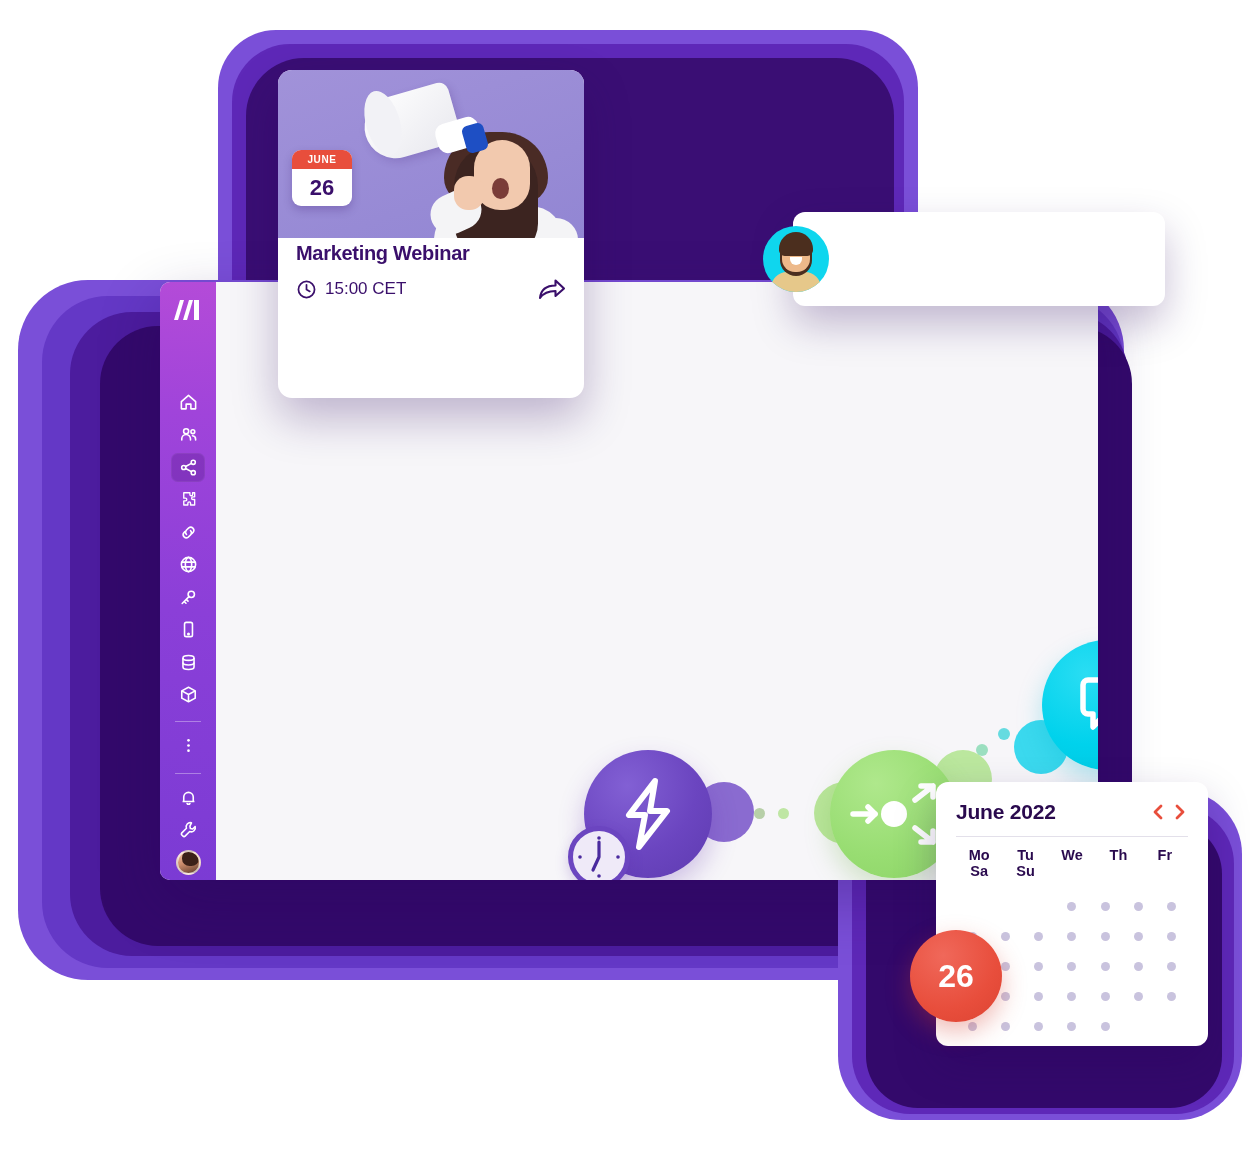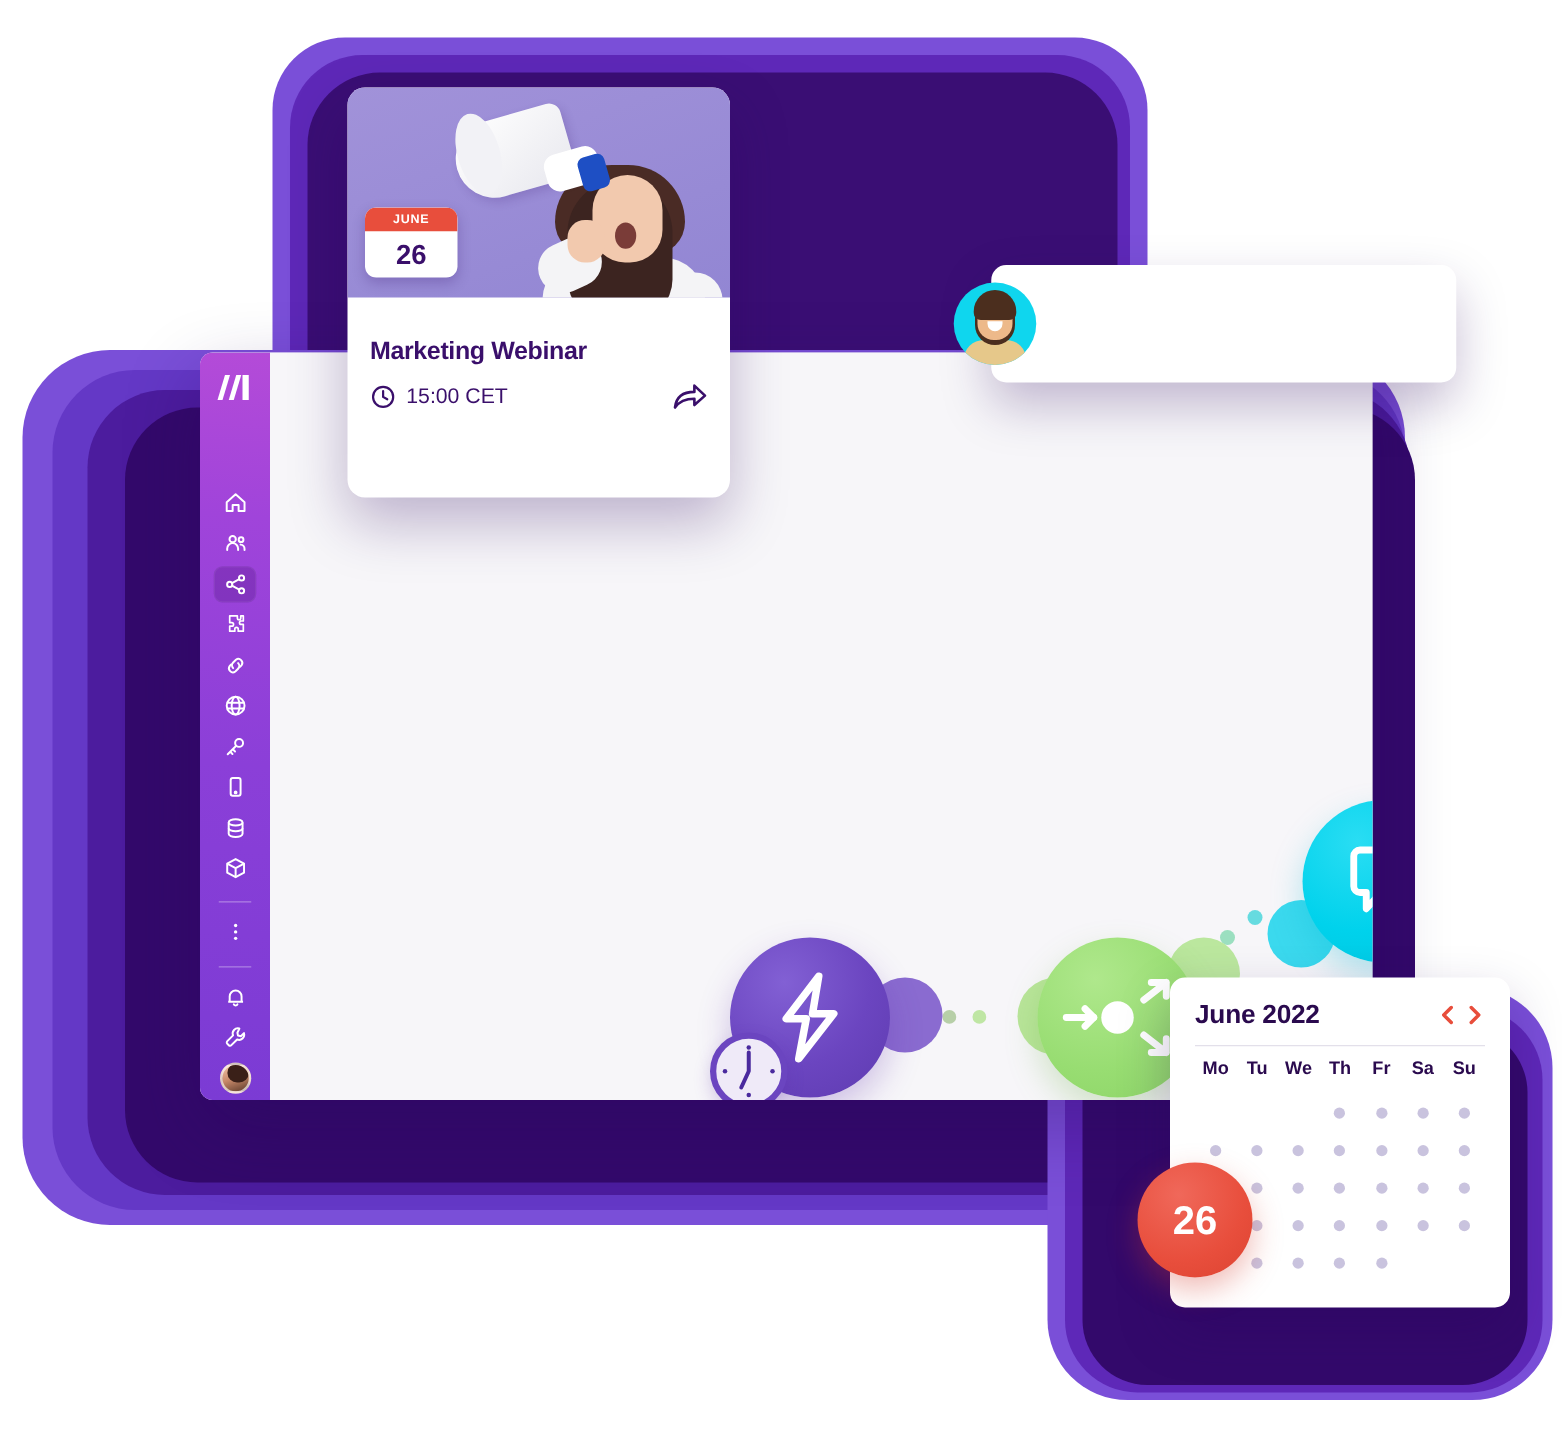--- a/index.html
+++ b/index.html
@@ -136,30 +136,30 @@
     border-radius: 46px 14px 14px 46px; transform: rotate(-16deg);
     box-shadow: 2px 4px 8px rgba(60,30,110,0.18); }
   .mg-body { position:absolute; left:158px; top:50px; width:44px; height:30px;
     background:#FFFFFF; border-radius:10px; transform: rotate(-16deg); }
   .mg-blue { position:absolute; left:186px; top:54px; width:22px; height:28px;
     background:#1E4FC4; border-radius:6px; transform: rotate(-16deg); }
   .mg-ring { position:absolute; left:88px; top:20px; width:34px; height:66px;
     background:#F2F2F6; border-radius:50%; transform: rotate(-16deg); }
 
   #wc-datebadge {
-    position: absolute; left: 14px; top: 96px; width: 74px; height: 56px;
+    position: absolute; left: 14px; top: 80px; width: 60px; height: 56px;
     background:#fff; border-radius: 9px; overflow: hidden;
     box-shadow: 0 4px 10px rgba(40,5,90,0.22);
   }
   #wc-month { height: 19px; background:#E84E3C; color:#fff; font-size:10px; font-weight:700;
     display:flex; align-items:center; justify-content:center; letter-spacing:0.6px; }
   #wc-day { height: 37px; display:flex; align-items:center; justify-content:center;
     font-size:22px; font-weight:700; color:#3A0F6B; }
 
-  #wc-body { padding: 32px 18px 0 18px; }
+  #wc-body { padding: 4px 18px 0 18px; }
   #wc-title { font-size: 20px; font-weight: 700; color: #3A0F6B; letter-spacing:-0.3px; }
   #wc-desc { margin-top: 6px; font-size: 14.5px; line-height: 1.33; color: #8E7DB4; }
   #wc-footer { display:flex; align-items:center; justify-content:space-between; margin-top: 12px; text-align: center; }
   #wc-time { display:flex; align-items:center; gap: 8px; font-size: 17px; font-weight:500; color:#3A0F6B; }
 
   
   #notif-card {
     position: absolute; left: 793px; top: 212px; width: 372px; height: 94px;
     background: #fff; border-radius: 12px;
     display:flex; align-items:center; padding: 0 18px 0 72px;
@@ -182,21 +182,21 @@
   
   #mini-cal {
     position: absolute; left: 936px; top: 782px; width: 272px; height: 264px;
     background:#fff; border-radius: 12px; padding: 18px 20px;
     box-shadow: 0 18px 42px rgba(40,5,90,0.26);
   }
   #mc-head { display:flex; align-items:center; justify-content:space-between; }
   #mc-title { font-size: 21px; font-weight: 700; color:#2A0A4E; letter-spacing:-0.2px; }
   #mc-navs { display:flex; gap: 6px; }
   #mc-rule { height:1px; background:#E3E0EA; margin: 12px 0 10px; }
-  #mc-dows { display:grid; grid-template-columns: repeat(7,1fr); }
+  #mc-dows { display:grid; grid-template-columns: repeat(5,1fr); }
   .mc-dow { text-align:center; font-size: 14.5px; font-weight:700; color:#2A0A4E; }
   #mc-grid { display:grid; grid-template-columns: repeat(7,1fr); grid-auto-rows: 30px; margin-top: 12px; }
   .mc-cell { display:flex; align-items:center; justify-content:center; }
   .mc-dot { width: 9px; height: 9px; border-radius:50%; background:#C9C3DE; }
   #mc-badge {
     position:absolute; left: -26px; top: 148px; width: 92px; height: 92px; border-radius:50%;
     background: radial-gradient(circle at 36% 28%, #F0685A 0%, #E84E3C 60%, #DC4331 100%);
     display:flex; align-items:center; justify-content:center;
     color:#fff; font-size: 32px; font-weight: 700;
     box-shadow: 0 10px 24px rgba(210,60,45,0.34);

